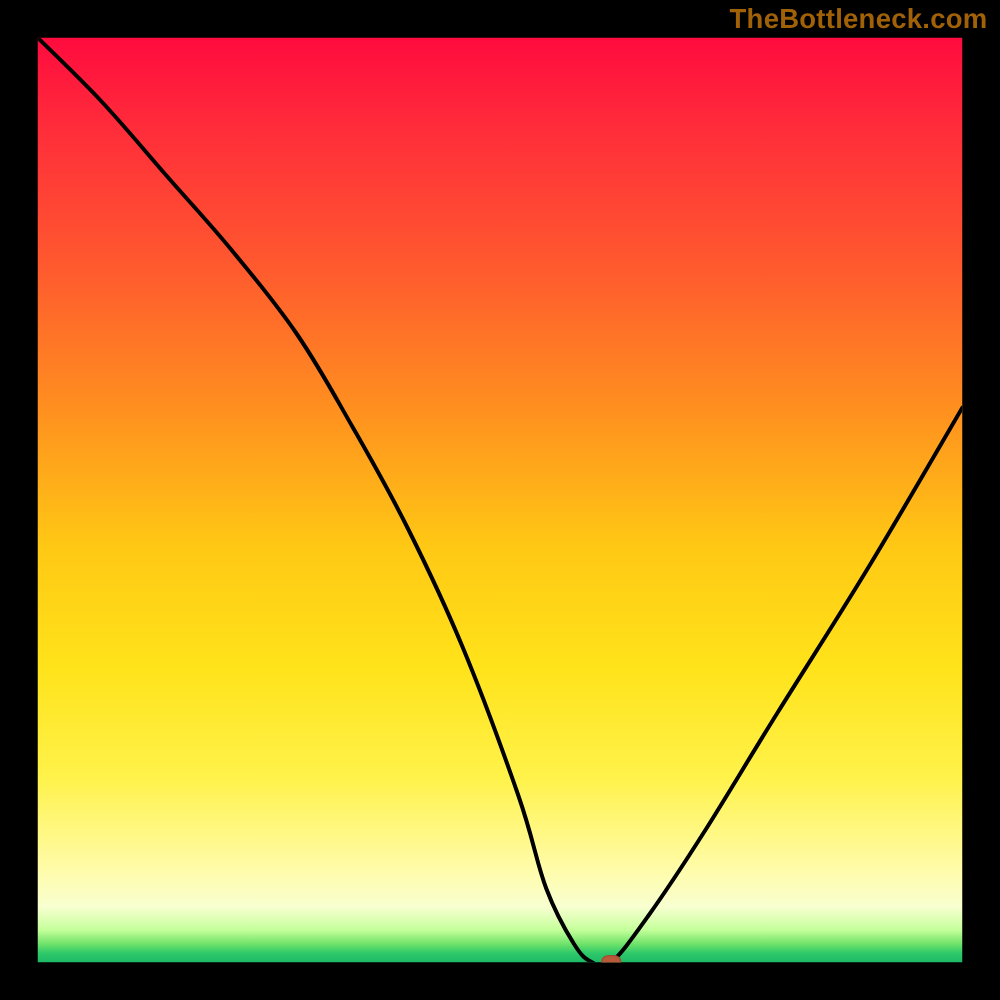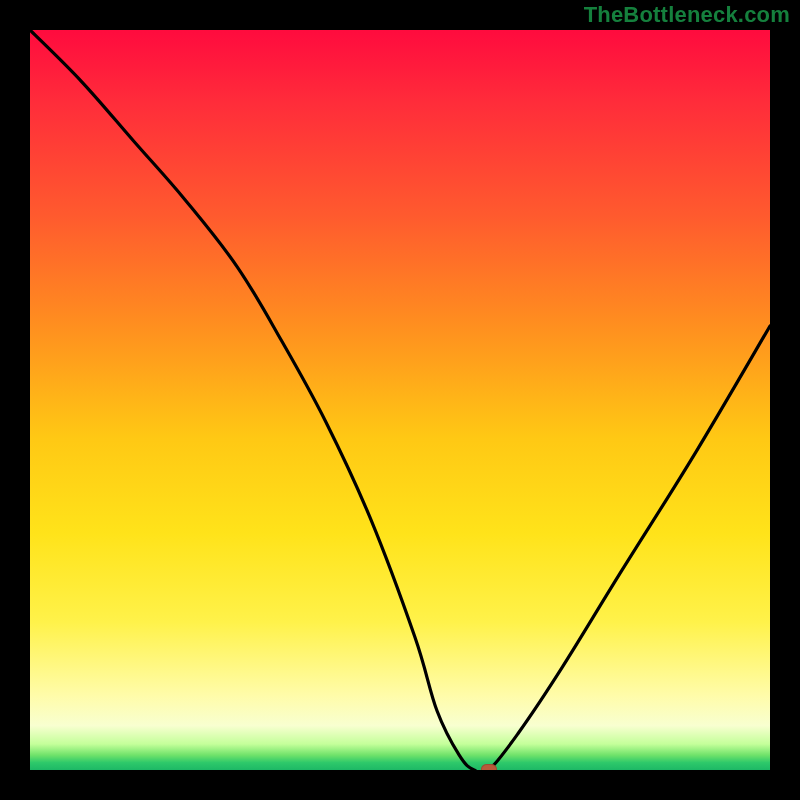--- a/index.html
+++ b/index.html
@@ -14,21 +14,21 @@
   .frame {
     position: relative;
     width: 800px;
     height: 800px;
     background: #000;
   }
   .watermark {
     position: absolute;
     top: 2px;
     right: 10px;
-    color: #15803d;
+    color: #a16207;
     font-size: 22px;
     font-weight: bold;
     letter-spacing: 0.2px;
     z-index: 20;
   }
   .plot-area {
     position: absolute;
     left: 30px;
     top: 30px;
     width: 740px;

